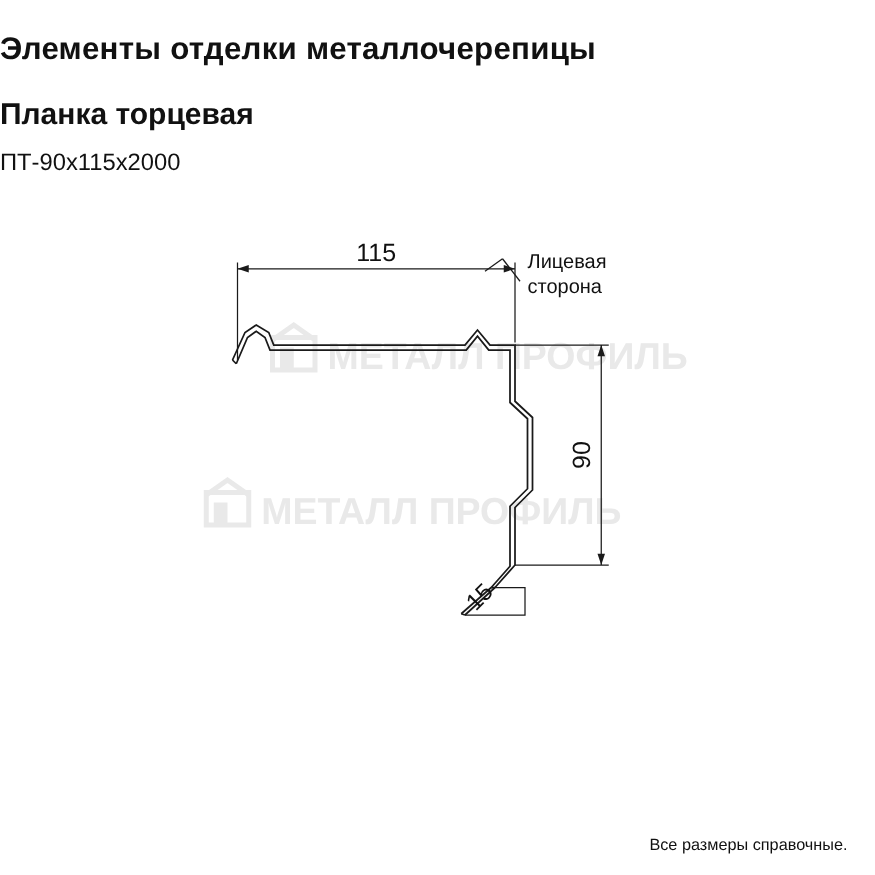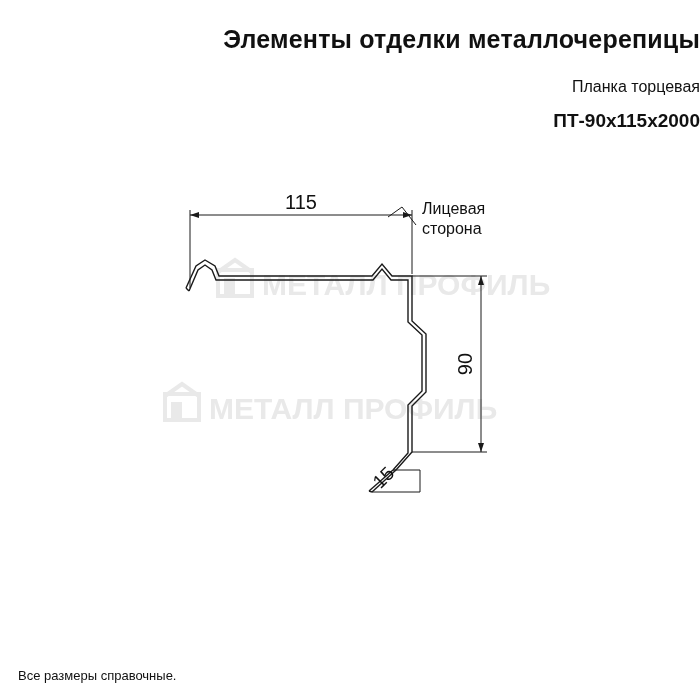--- a/index.html
+++ b/index.html
@@ -22,43 +22,42 @@
     width: 700px;
     height: 700px;
   }
 
   
   .header {
     position: absolute;
     top: 0;
     left: 0;
     width: 700px;
-    text-align: right;
+    text-align: left;
   }
   .title-main {
     margin: 0;
     padding-top: 25px;
     font-size: 25px;
     font-weight: bold;
     letter-spacing: 0.2px;
     color: #111;
   }
   .title-sub {
     margin: 0;
     padding-top: 24px;
-    font-size: 16px;
-    font-weight: normal;
-    color: #111;
-    padding-left: 26px;
+    font-size: 24px;
+    font-weight: bold;
+    color: #111;
   }
   .title-code {
     margin: 0;
     padding-top: 14px;
     font-size: 19px;
-    font-weight: bold;
+    font-weight: normal;
     color: #111;
   }
 
   
   .drawing {
     position: absolute;
     top: 170px;
     left: 0;
     width: 628px;
     height: 380px;
@@ -82,20 +81,21 @@
     position: absolute;
     left: 18px;
     bottom: 14px;
     width: 660px;
     font-size: 13px;
     line-height: 1.65;
     color: #111;
   }
   .footer div {
     white-space: nowrap;
+    text-align: right;
   }
 </style>
 </head>
 <body>
 
 <div class="page">
 
   <div class="header">
     <h1 class="title-main">Элементы отделки металлочерепицы</h1>
     <h2 class="title-sub">Планка торцевая</h2>

